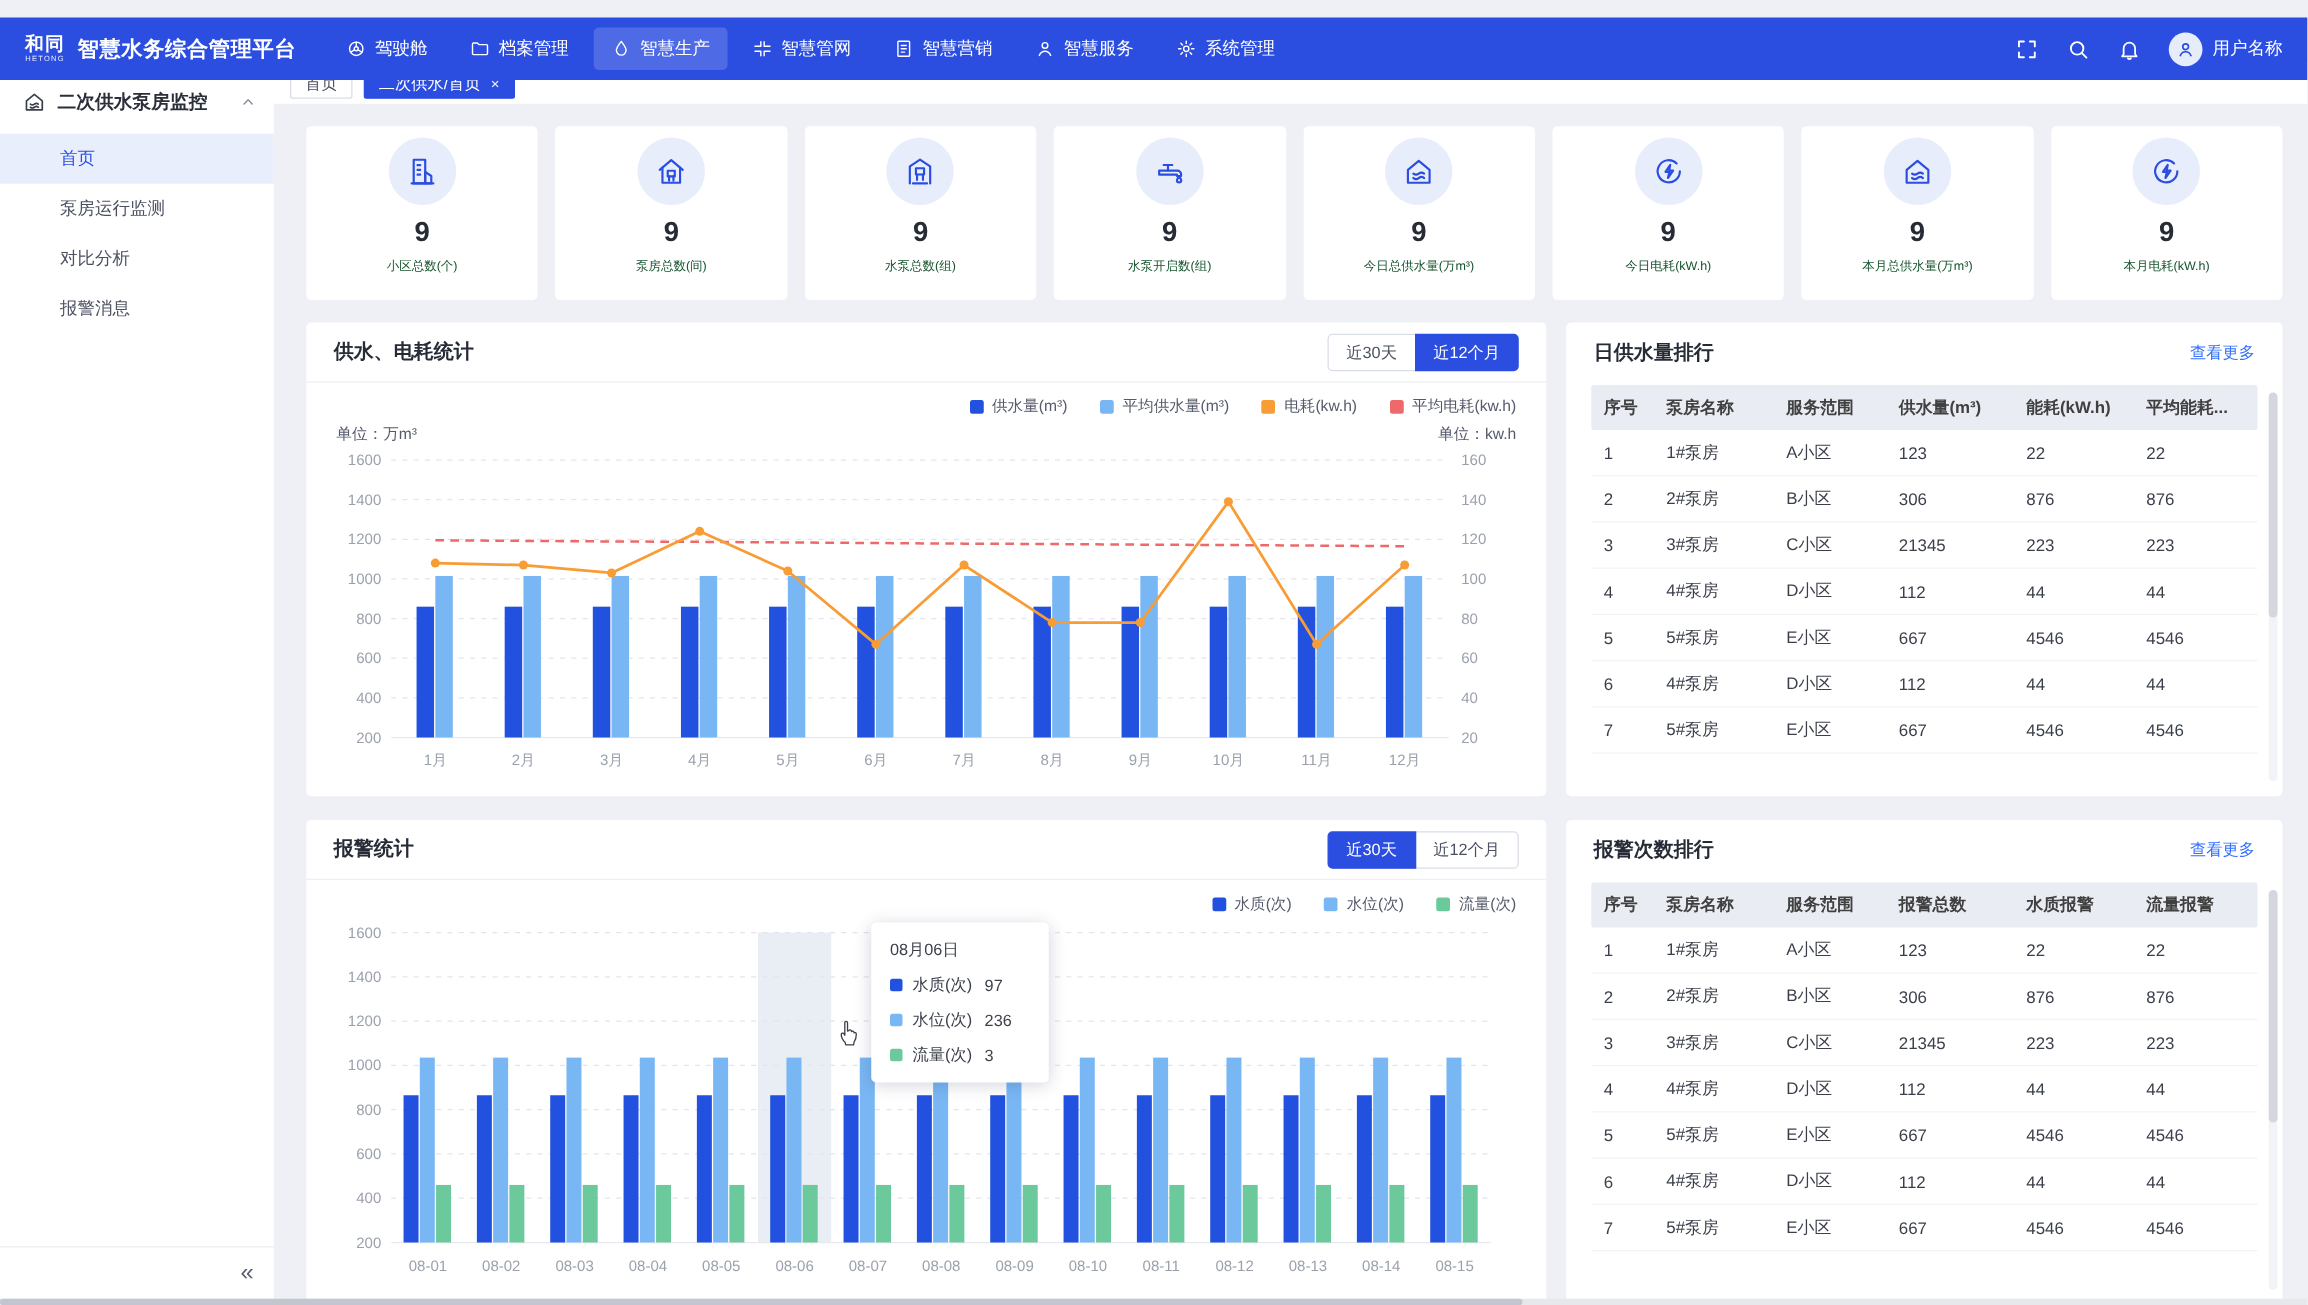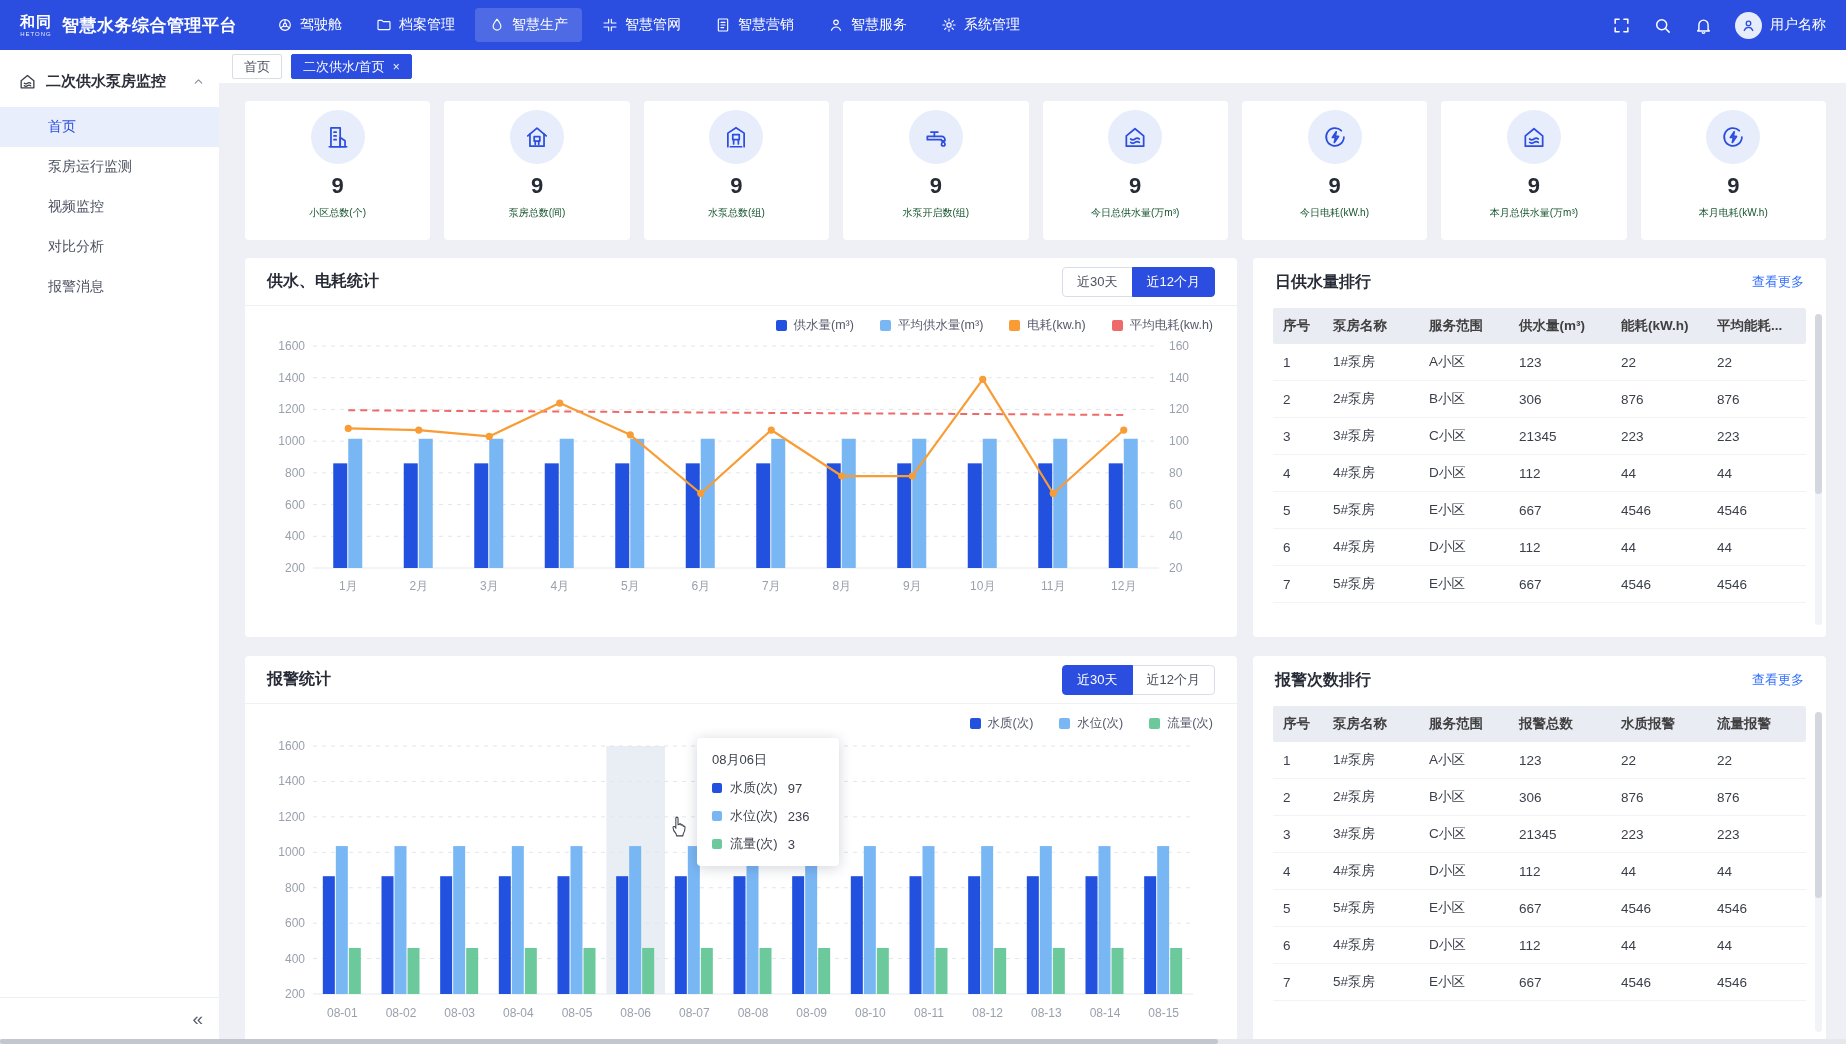--- a/index.html
+++ b/index.html
@@ -1,21 +1,21 @@
 <!DOCTYPE html>
 <html><head>
 <meta charset="utf-8">
 <style>
   * { margin:0; padding:0; box-sizing:border-box; }
   html,body { width:1846px; height:1044px; overflow:hidden; }
   body { font-family:"Liberation Sans","DejaVu Sans",sans-serif; background:#EEF0F5; position:relative; color:#303540; }
   svg { display:block; }
 
   
-  .topbar { position:absolute; left:0; top:0; width:100%; height:50px; background:#2B4EE0; display:flex; align-items:center; padding:0 20px; color:#fff; z-index:20; }
+  .topbar { position:absolute; left:0; top:14px; width:100%; height:50px; background:#2B4EE0; display:flex; align-items:center; padding:0 20px; color:#fff; z-index:20; }
   .brand { display:flex; align-items:center; gap:10px; margin-right:26px; }
   .logo { text-align:center; line-height:1; }
   .logo .l1 { font-size:15px; font-weight:700; letter-spacing:1px; }
   .logo .l2 { font-size:6px; letter-spacing:1px; opacity:.9; margin-top:2px; }
   .app-title { font-size:17px; font-weight:700; letter-spacing:.5px; }
   .topnav { display:flex; align-items:center; gap:6px; }
   .nav-item { display:flex; align-items:center; gap:7px; padding:8px 14px; border-radius:4px; font-size:14px; cursor:pointer; white-space:nowrap; }
   .nav-item.active { background:rgba(255,255,255,.17); }
   .nav-item svg { width:16px; height:16px; }
   .top-actions { margin-left:auto; display:flex; align-items:center; gap:22px; }
@@ -199,23 +199,20 @@
       </span>
   </div>
   <div id="side-menu">
       <div class="side-item active">
         <span>首页</span>
       </div>
       <div class="side-item">
         <span>泵房运行监测</span>
       </div>
       <div class="side-item">
-        <span>视频监控</span>
-      </div>
-      <div class="side-item">
         <span>对比分析</span>
       </div>
       <div class="side-item">
         <span>报警消息</span>
       </div>
     </div>
   <div class="sidebar-foot">
     <span>«</span>
   </div>
 </aside>
@@ -339,20 +336,24 @@
         </span>
         <span class="legend-item">
           <span class="legend-swatch" style="background: rgb(248, 156, 53);"></span>
           <span>电耗(kw.h)</span>
         </span>
         <span class="legend-item">
           <span class="legend-swatch" style="background: rgb(238, 106, 106);"></span>
           <span>平均电耗(kw.h)</span>
         </span>
       </div>
+    <div class="units-row">
+      <span>单位：万m³</span>
+      <span>单位：kw.h</span>
+    </div>
     <svg class="chart-svg" id="chart1" width="948" height="262" viewBox="0 0 948 262">
         <line x1="46" y1="232" x2="892" y2="232" stroke="#E6E9EF" stroke-width="1"></line>
         <text x="38" y="236" text-anchor="end" font-size="12" fill="#9AA0AC">200</text>
         <text x="902" y="236" text-anchor="start" font-size="12" fill="#9AA0AC">20</text>
         <line x1="46" y1="200.28571428571428" x2="892" y2="200.28571428571428" stroke="#E2E5EC" stroke-width="1" stroke-dasharray="4 5"></line>
         <text x="38" y="204.28571428571428" text-anchor="end" font-size="12" fill="#9AA0AC">400</text>
         <text x="902" y="204.28571428571428" text-anchor="start" font-size="12" fill="#9AA0AC">40</text>
         <line x1="46" y1="168.57142857142858" x2="892" y2="168.57142857142858" stroke="#E2E5EC" stroke-width="1" stroke-dasharray="4 5"></line>
         <text x="38" y="172.57142857142858" text-anchor="end" font-size="12" fill="#9AA0AC">600</text>
         <text x="902" y="172.57142857142858" text-anchor="start" font-size="12" fill="#9AA0AC">60</text>

